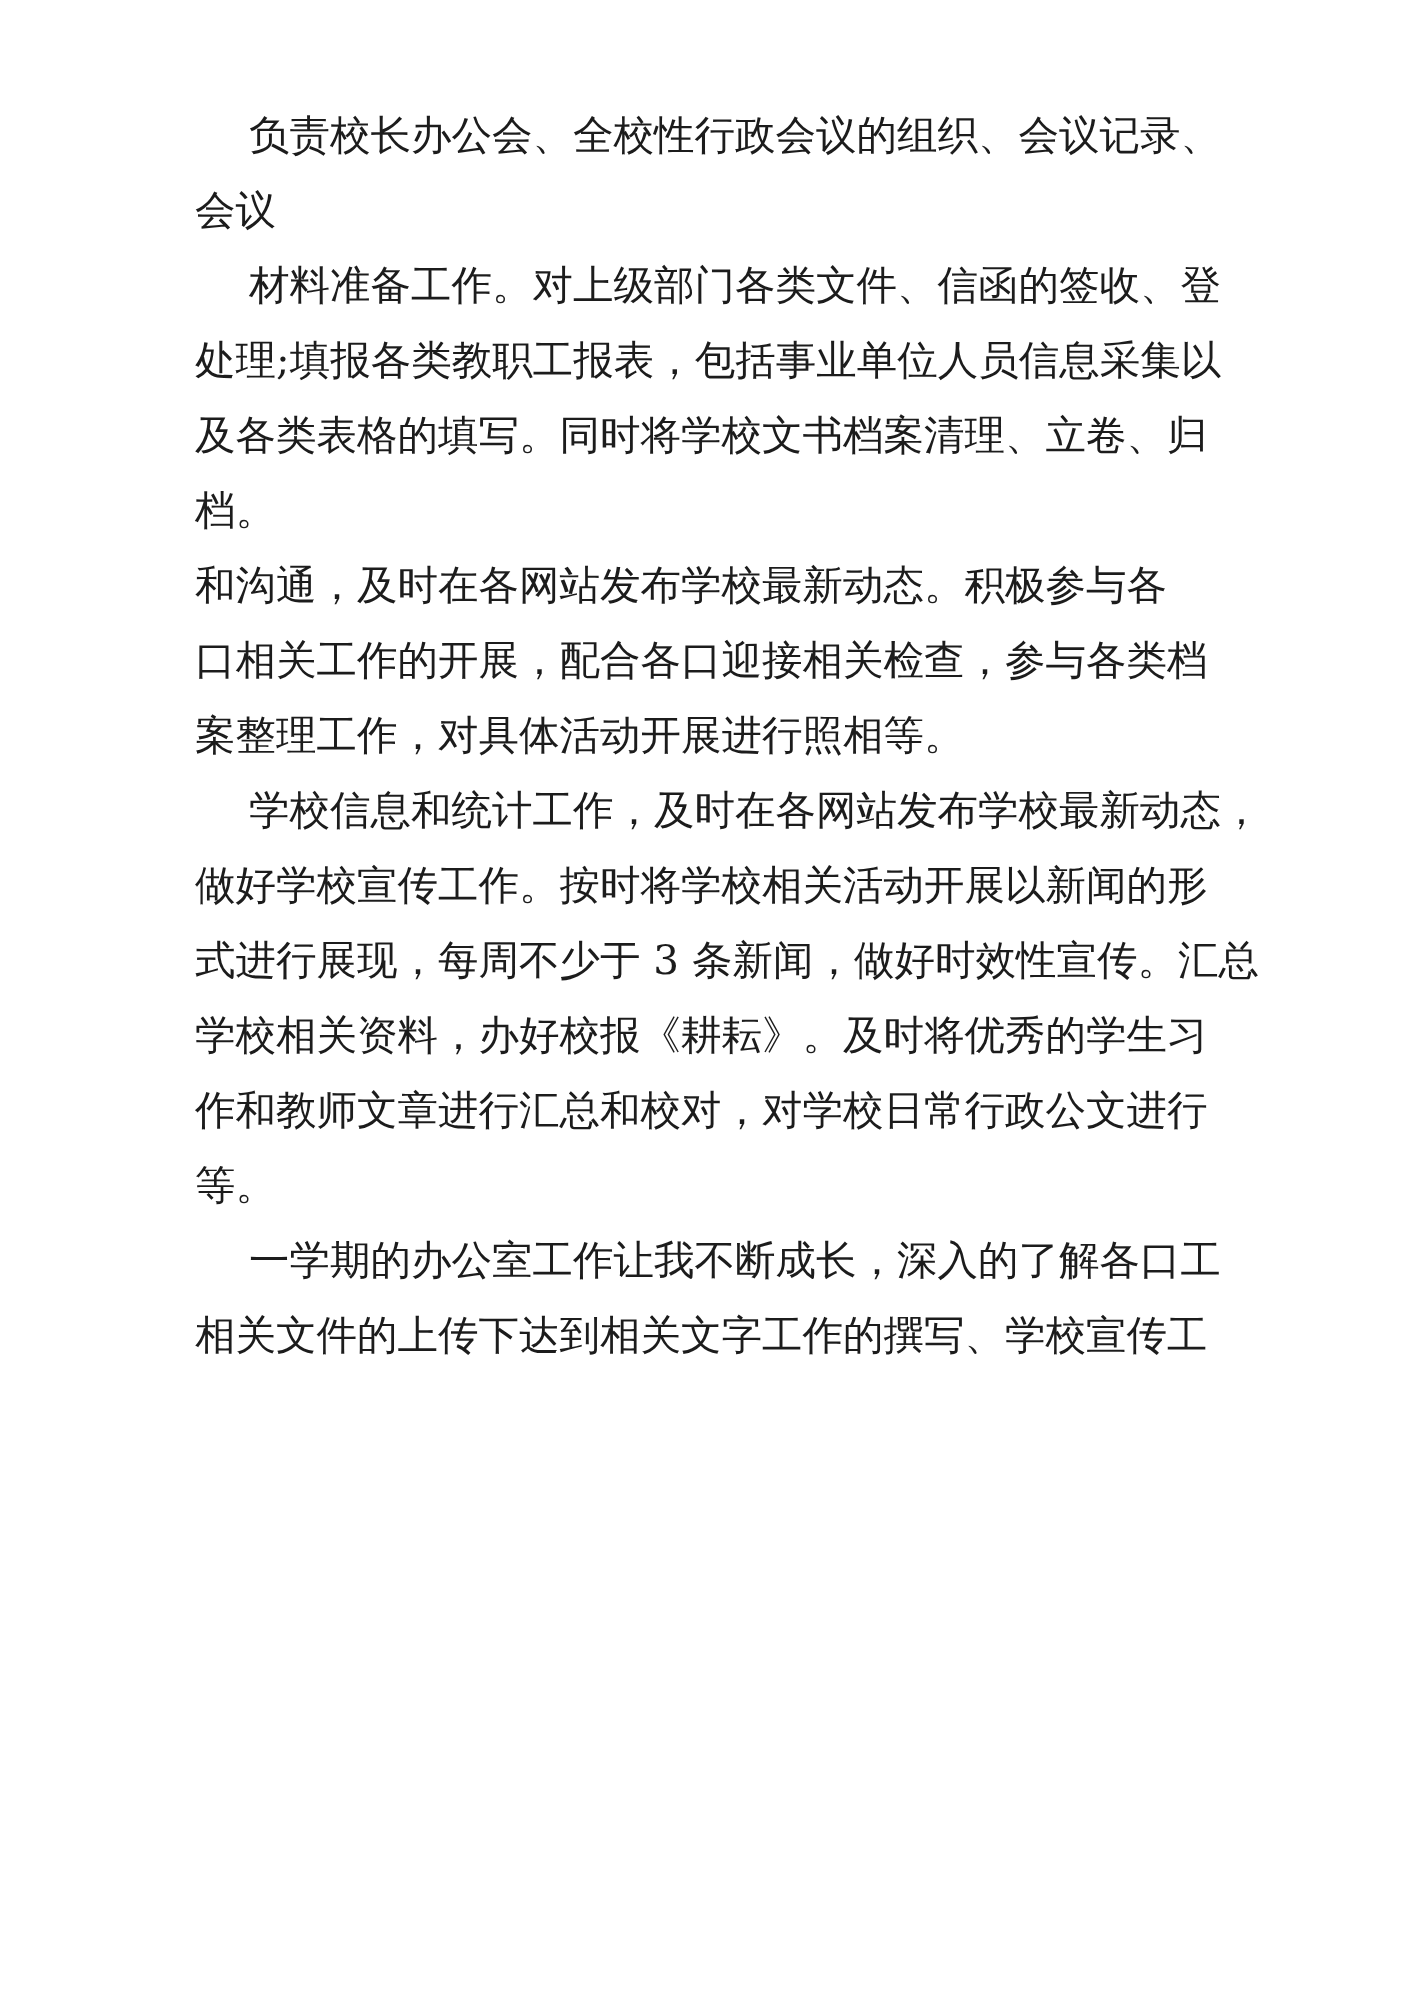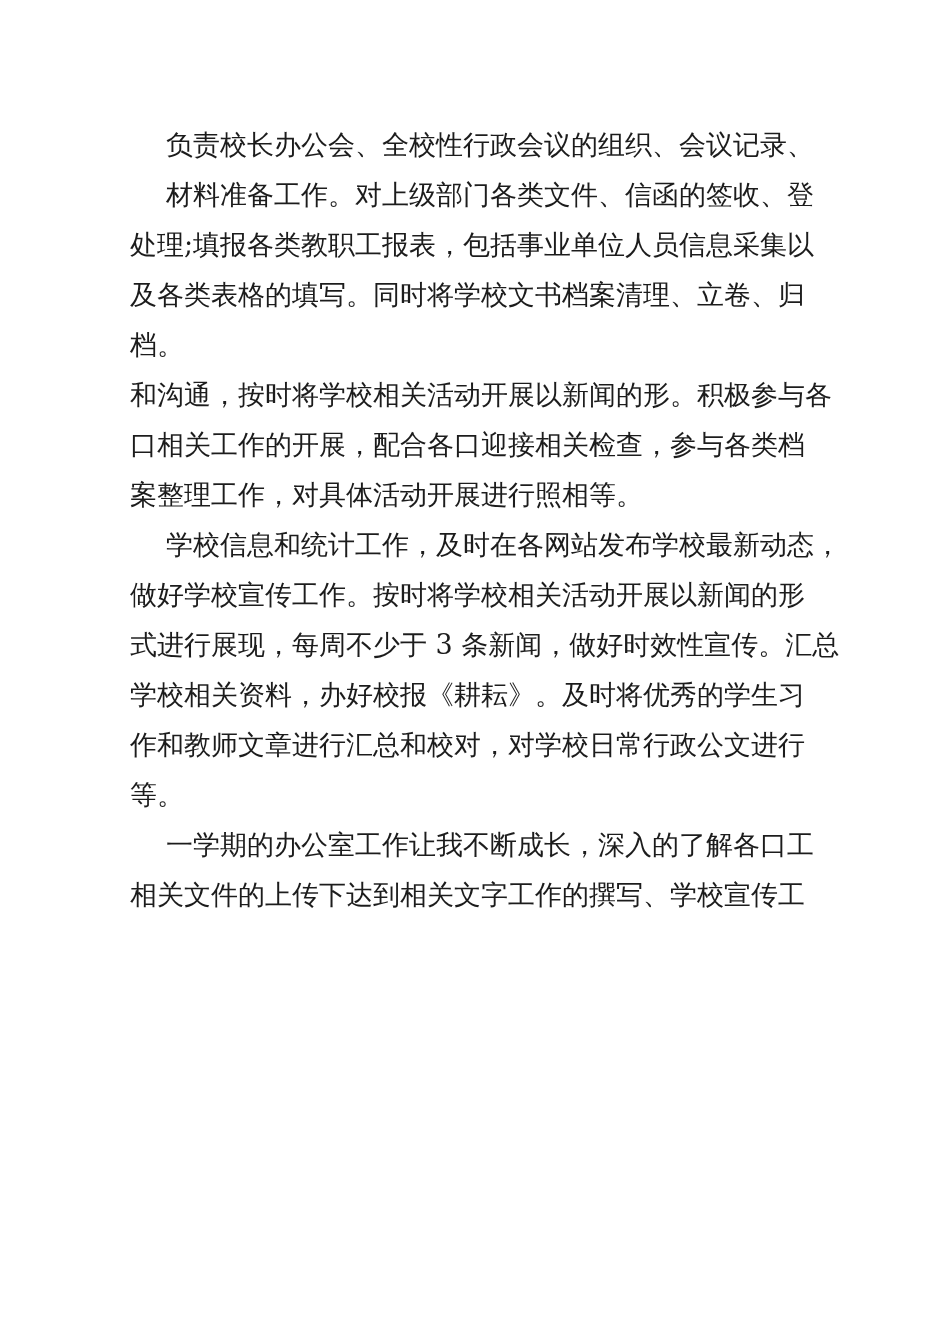--- a/index.html
+++ b/index.html
@@ -9,21 +9,21 @@
   body {
     width: 950px;
     height: 1344px;
     background: #ffffff;
     overflow: hidden;
   }
   .page {
     width: 100%;
     height: 100%;
     box-sizing: border-box;
-    padding: 120px 110px 0 130px;
+    padding: 66px 110px 0 130px;
     background: #ffffff;
   }
   .doc-body {
     width: 100%;
   }
   .line {
     font-family: "DejaVu Serif", "Liberation Serif", serif;
     font-size: 27px;
     line-height: 50px;
     color: #1c1c1c;
@@ -33,25 +33,26 @@
   .line.indent {
     text-indent: 36px;
   }
 </style>
 </head>
 <body>
 
 <main class="page">
   <div class="doc-body">
       <div class="line indent">负责校长办公会、全校性行政会议的组织、会议记录、</div>
+      <div class="line">会议</div>
       <div class="line indent">材料准备工作。对上级部门各类文件、信函的签收、登</div>
       <div class="line">处理;填报各类教职工报表，包括事业单位人员信息采集以</div>
       <div class="line">及各类表格的填写。同时将学校文书档案清理、立卷、归</div>
       <div class="line">档。</div>
-      <div class="line">和沟通，按时将学校相关活动开展以新闻的形。积极参与各</div>
+      <div class="line">和沟通，及时在各网站发布学校最新动态。积极参与各</div>
       <div class="line">口相关工作的开展，配合各口迎接相关检查，参与各类档</div>
       <div class="line">案整理工作，对具体活动开展进行照相等。</div>
       <div class="line indent">学校信息和统计工作，及时在各网站发布学校最新动态，</div>
       <div class="line">做好学校宣传工作。按时将学校相关活动开展以新闻的形</div>
       <div class="line">式进行展现，每周不少于 3 条新闻，做好时效性宣传。汇总</div>
       <div class="line">学校相关资料，办好校报《耕耘》。及时将优秀的学生习</div>
       <div class="line">作和教师文章进行汇总和校对，对学校日常行政公文进行</div>
       <div class="line">等。</div>
       <div class="line indent">一学期的办公室工作让我不断成长，深入的了解各口工</div>
       <div class="line">相关文件的上传下达到相关文字工作的撰写、学校宣传工</div>

